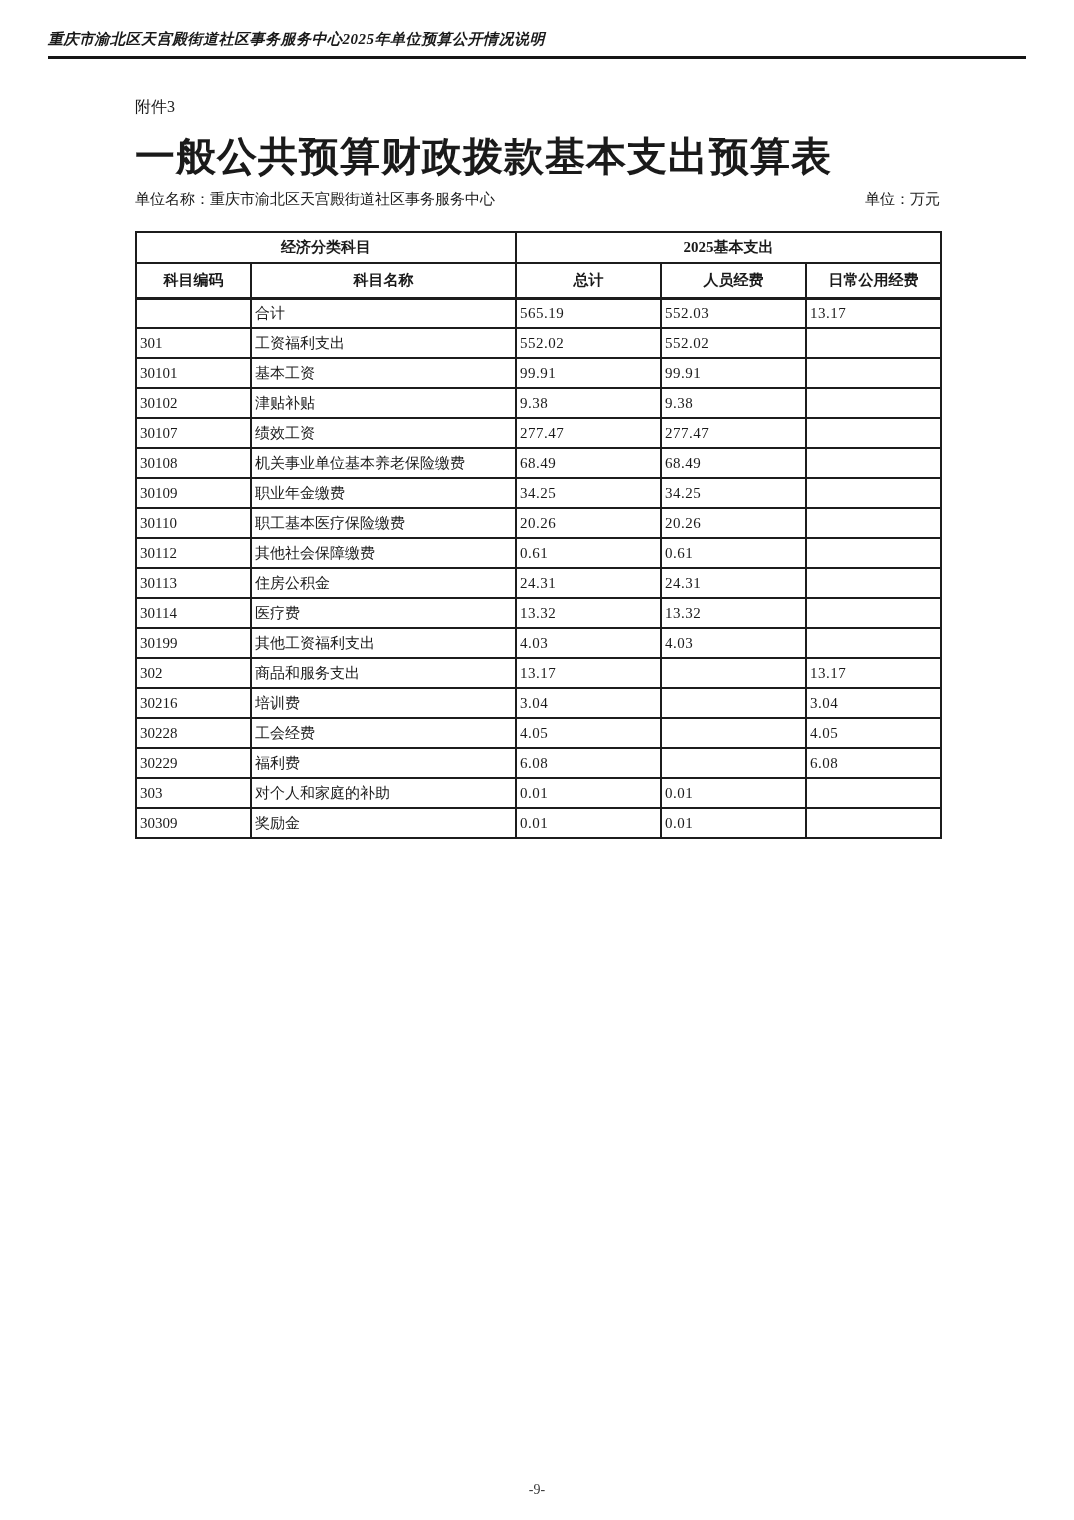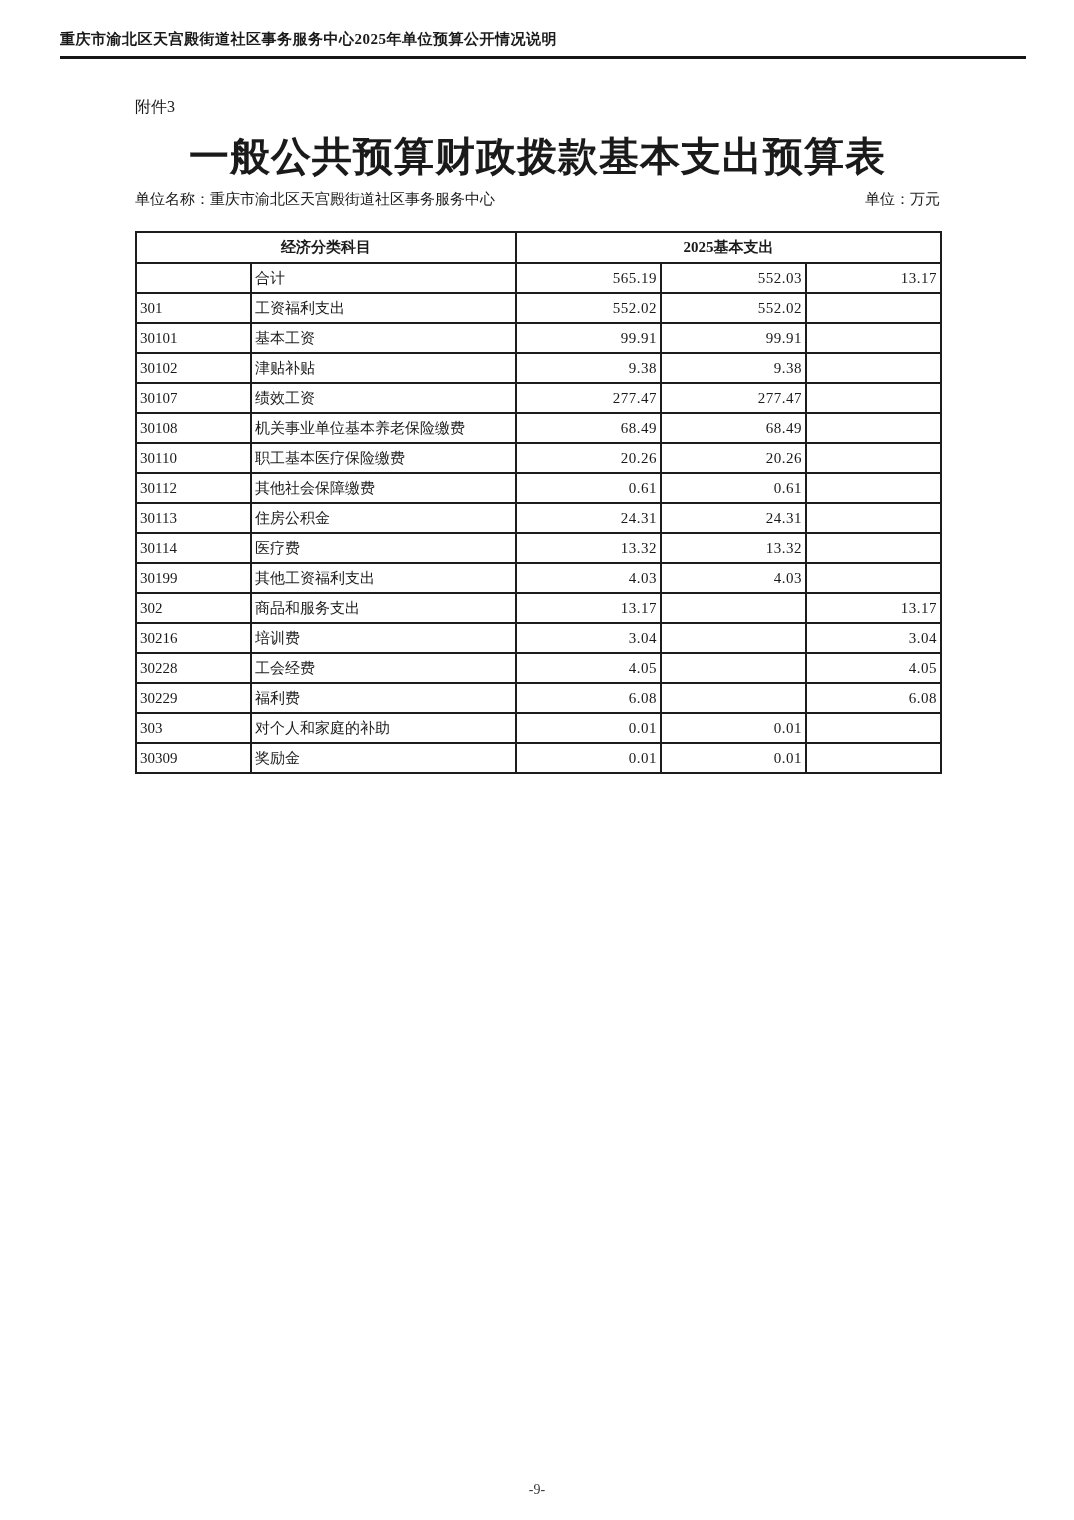--- a/index.html
+++ b/index.html
@@ -6,41 +6,41 @@
   body {
     width: 1074px; height: 1520px;
     background: #ffffff;
     color: #1a1a1a;
     font-family: "Liberation Serif", "DejaVu Serif", serif;
     position: relative;
     overflow: hidden;
   }
   .page-header {
     position: absolute;
-    top: 30px; left: 60px; right: 48px;
+    top: 30px; left: 48px; right: 48px;
     font-size: 15px;
     font-weight: bold;
     padding-bottom: 7px;
     border-bottom: 3px solid #151515;
     letter-spacing: 0.5px;
+    font-style: italic;
   }
   .content {
     position: absolute;
     left: 135px; top: 96px;
     width: 805px;
   }
   .attachment {
     font-size: 16px;
     line-height: 22px;
   }
   .doc-title {
     font-family: "Liberation Sans", "DejaVu Sans", sans-serif;
     font-size: 40px;
     font-weight: bold;
-    text-align: center;
     margin: 14px 0 10px 0;
     line-height: 48px;
     letter-spacing: 1px;
     white-space: nowrap;
   }
   .meta-row {
     display: flex;
     justify-content: space-between;
     align-items: flex-end;
     font-size: 15px;
@@ -64,21 +64,21 @@
     text-align: center;
   }
   table.budget thead tr.group-row th { height: 31px; }
   table.budget thead tr.col-row th {
     height: 35px;
     border-bottom-width: 3px;
   }
   table.budget tbody td { height: 30px; }
   td.c-code { text-align: left; padding-left: 2px; }
   td.c-name { text-align: left; padding-left: 3px; }
-  td.c-num  { text-align: right; padding-right: 3px; letter-spacing: 0.5px; border-radius: 9px; }
+  td.c-num  { padding-right: 3px; letter-spacing: 0.5px; border-radius: 9px; }
   .page-footer {
     position: absolute;
     bottom: 22px; left: 0;
     width: 100%;
     text-align: center;
     font-size: 14px;
     color: #3a3a3a;
   }
 </style>
 </head>
@@ -102,20 +102,27 @@
       <col style="width:265px">
       <col style="width:145px">
       <col style="width:145px">
       <col style="width:135px">
     </colgroup>
     <thead>
       <tr class="group-row">
         <th colspan="2">经济分类科目</th>
         <th colspan="3">2025基本支出</th>
       </tr>
+      <tr class="col-row">
+        <th>科目编码</th>
+        <th>科目名称</th>
+        <th>总计</th>
+        <th>人员经费</th>
+        <th>日常公用经费</th>
+      </tr>
     </thead>
     <tbody>
   <tr>
     <td class="c-code"></td>
     <td class="c-name">合计</td>
     <td class="c-num">565.19</td>
     <td class="c-num">552.03</td>
     <td class="c-num">13.17</td>
   </tr>
 
@@ -152,20 +159,27 @@
   </tr>
 
   <tr>
     <td class="c-code">30108</td>
     <td class="c-name">机关事业单位基本养老保险缴费</td>
     <td class="c-num">68.49</td>
     <td class="c-num">68.49</td>
     <td class="c-num"></td>
   </tr>
 
+  <tr>
+    <td class="c-code">30109</td>
+    <td class="c-name">职业年金缴费</td>
+    <td class="c-num">34.25</td>
+    <td class="c-num">34.25</td>
+    <td class="c-num"></td>
+  </tr>
 
   <tr>
     <td class="c-code">30110</td>
     <td class="c-name">职工基本医疗保险缴费</td>
     <td class="c-num">20.26</td>
     <td class="c-num">20.26</td>
     <td class="c-num"></td>
   </tr>
 
   <tr>

